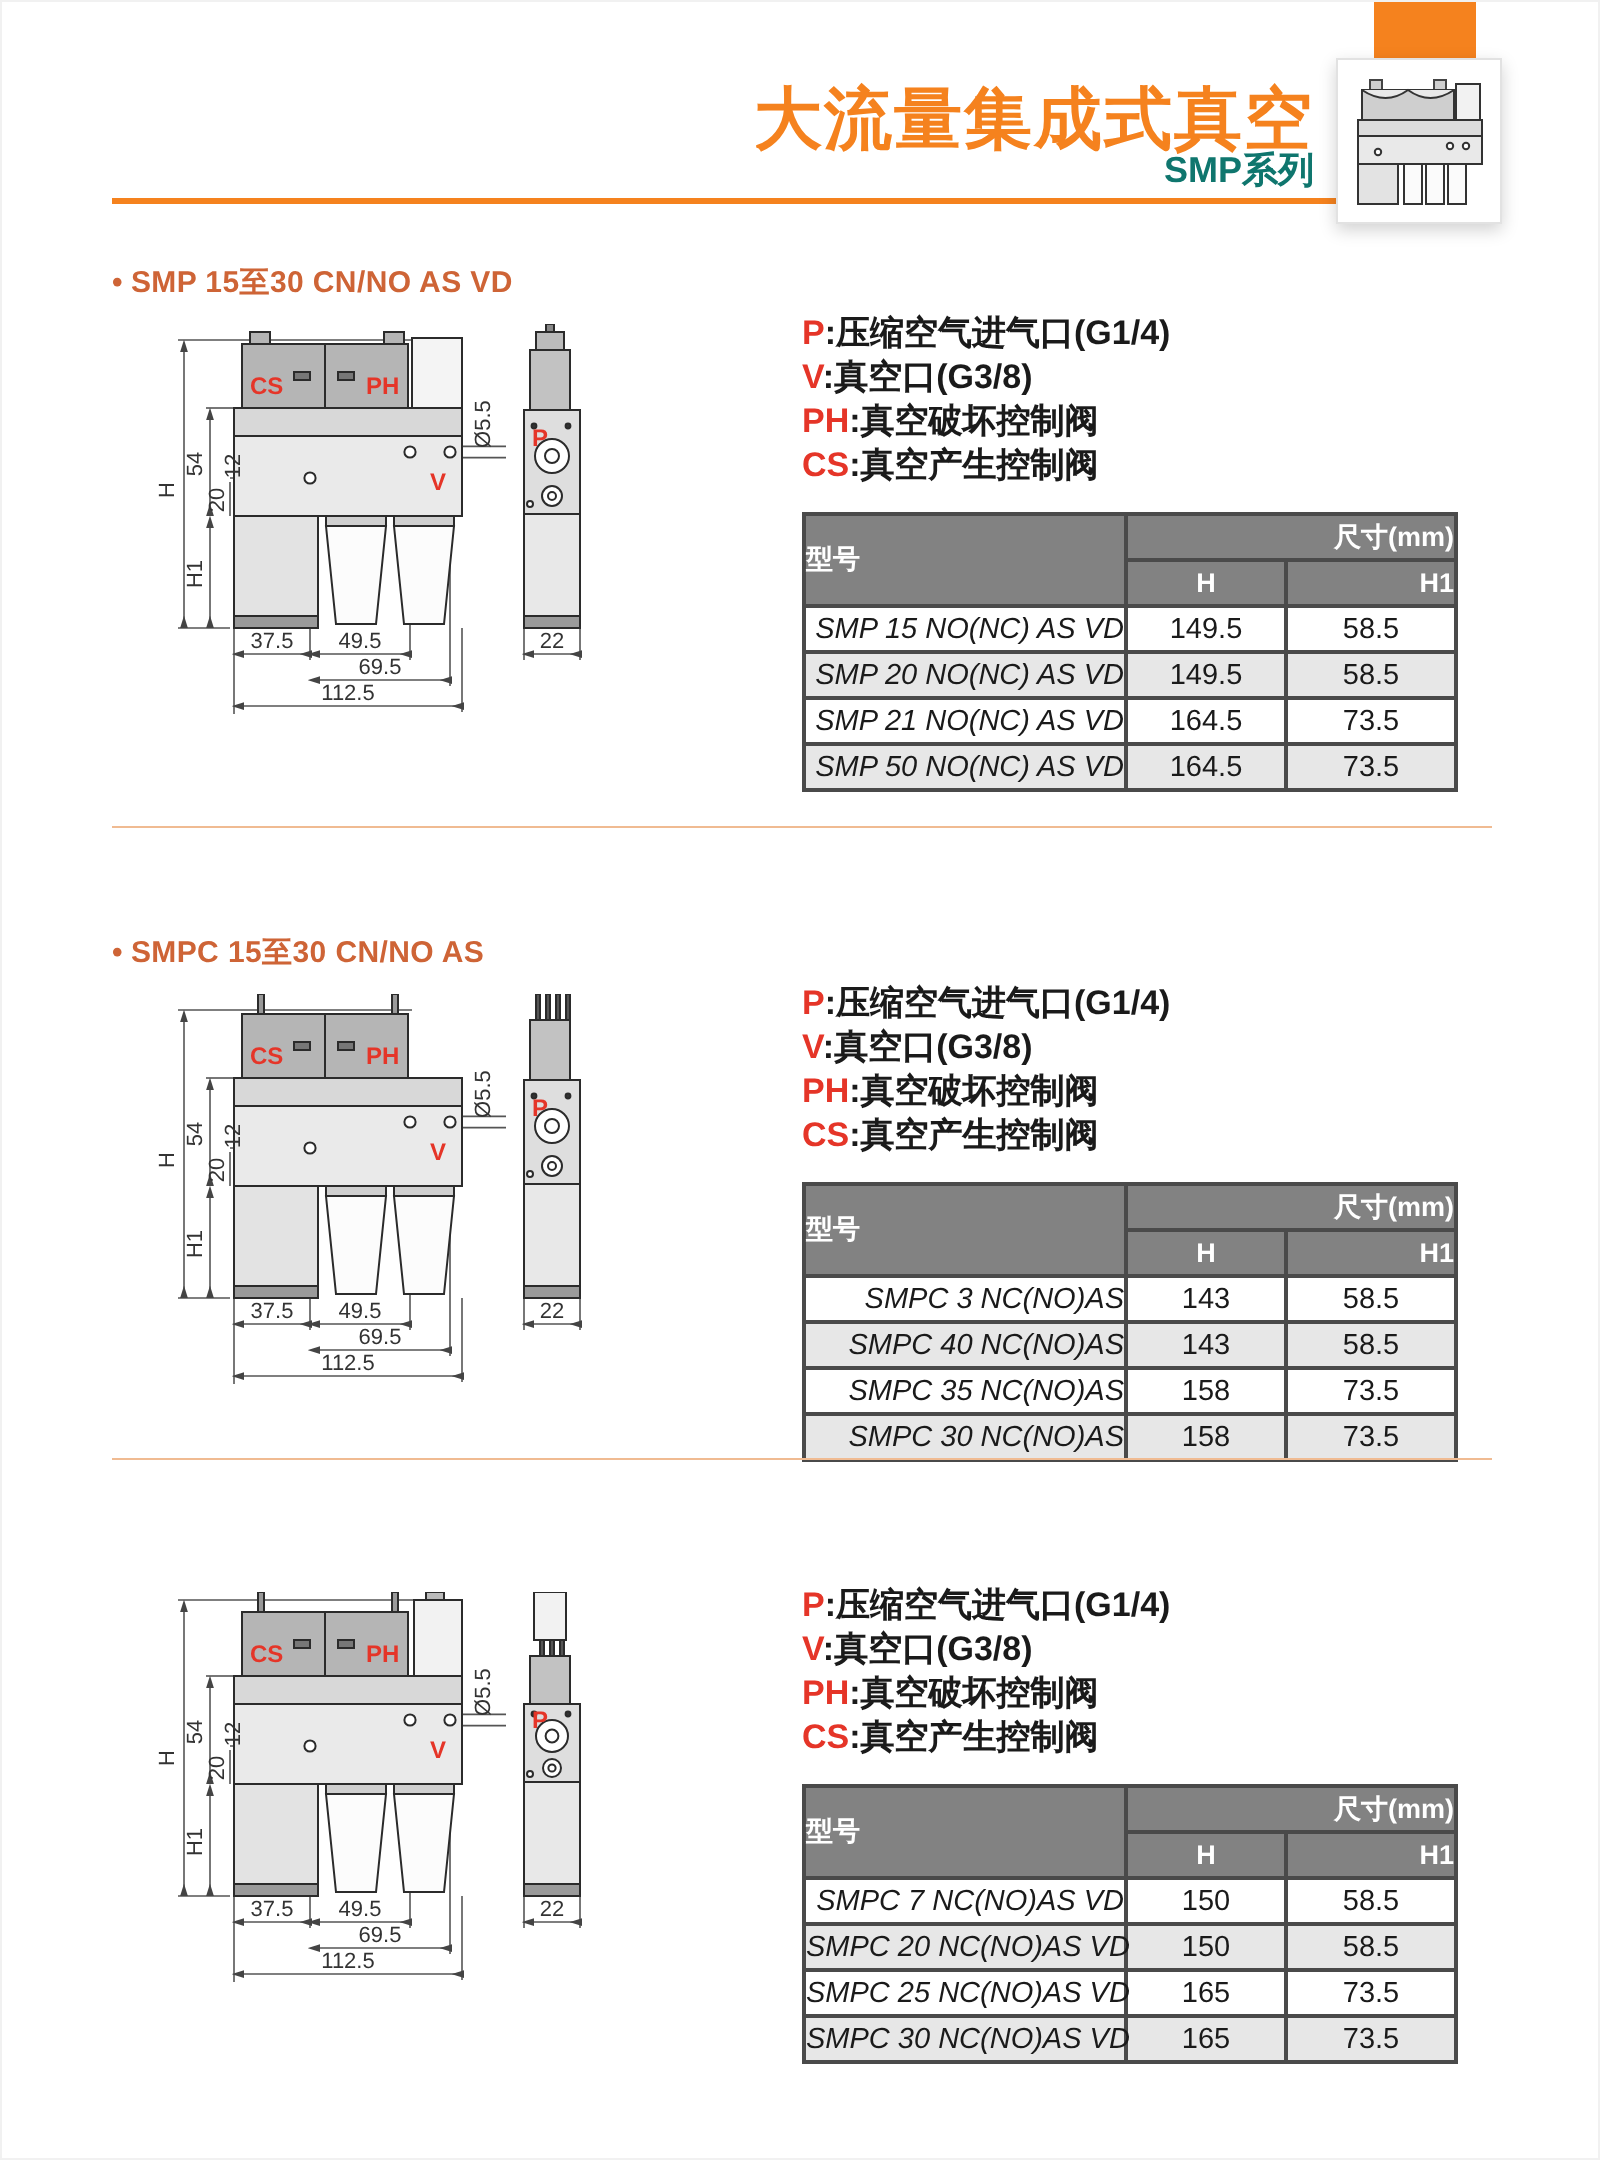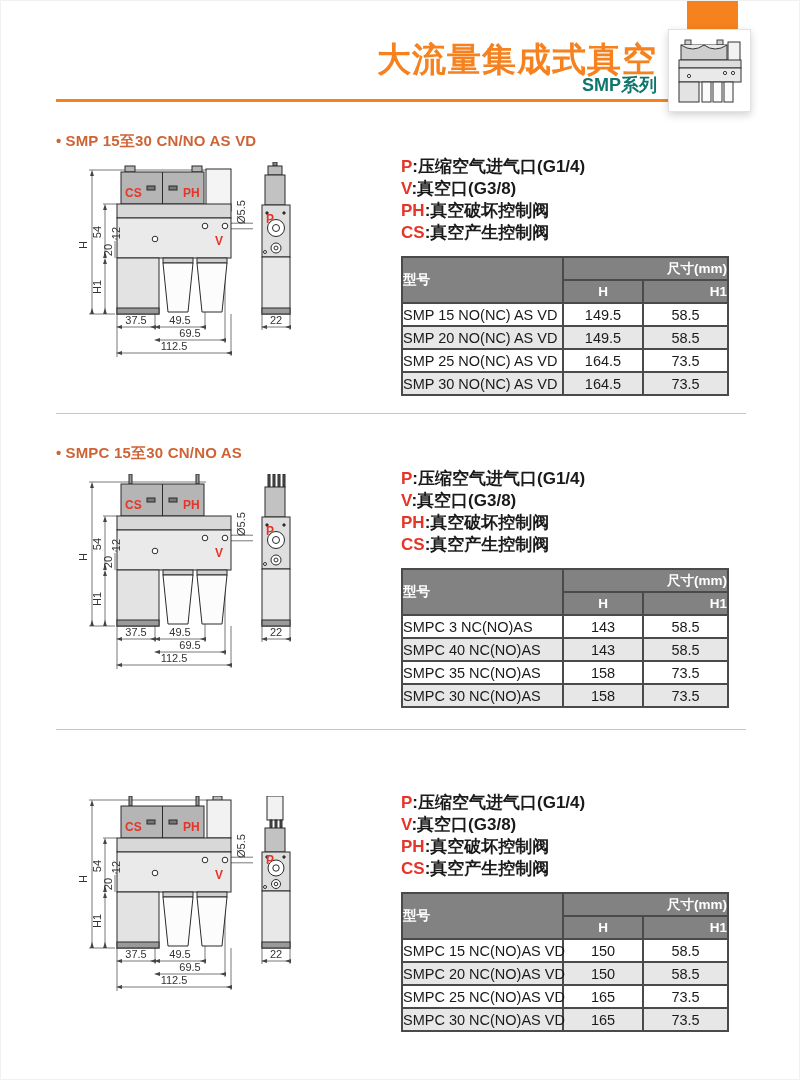--- a/index.html
+++ b/index.html
@@ -31,21 +31,21 @@
   
   table.dims{border-collapse:collapse;width:326px;table-layout:fixed;border-radius:24px;}
   table.dims col.c-model{width:161px;} table.dims col.c-h{width:80px;} table.dims col.c-h1{width:85px;}
   table.dims th,table.dims td{border:2px solid #4a4a4a;padding:0;height:21px;}
   table.dims th{background:#828282;color:#fff;font-size:13.5px;font-weight:700;}
   th.model-head{text-align:left;padding-left:20px;}
   th.dim-head{text-align:right;border-bottom:1px solid #cfcfcf;}
   th.h-head{text-align:center;border-right:1px solid #cfcfcf;border-top:1px solid #cfcfcf;}
   th.h1-head{text-align:right;padding-right:16px;border-top:1px solid #cfcfcf;}
   table.dims td{font-size:14.5px;background:#fff;}
-  td.model-cell{text-align:left;padding-left:15px;white-space:nowrap;}
+  td.model-cell{text-align:right;padding-left:15px;white-space:nowrap;font-style:italic;}
   td.val-cell{text-align:center;}
   table.dims tbody tr:nth-child(even) td{background:#e7e7e7;}
 
   
   .sep{position:absolute;left:55px;width:690px;height:1px;background:#f0bb92;}
 
   
   .dim-t{font-size:11px;fill:#333;font-family:"Liberation Sans","DejaVu Sans",sans-serif;}
   .red-t{font-size:12px;font-weight:700;fill:#E53528;font-family:"Liberation Sans","DejaVu Sans",sans-serif;}
 </style>
@@ -192,37 +192,37 @@
               <td class="model-cell">SMP 15 NO(NC) AS VD</td>
               <td class="val-cell">149.5</td>
               <td class="val-cell">58.5</td>
             </tr>
           <tr>
               <td class="model-cell">SMP 20 NO(NC) AS VD</td>
               <td class="val-cell">149.5</td>
               <td class="val-cell">58.5</td>
             </tr>
           <tr>
-              <td class="model-cell">SMP 25 NO(NC) AS VD</td>
+              <td class="model-cell">SMP 21 NO(NC) AS VD</td>
               <td class="val-cell">164.5</td>
               <td class="val-cell">73.5</td>
             </tr>
           <tr>
-              <td class="model-cell">SMP 30 NO(NC) AS VD</td>
+              <td class="model-cell">SMP 50 NO(NC) AS VD</td>
               <td class="val-cell">164.5</td>
               <td class="val-cell">73.5</td>
             </tr>
         </tbody>
       </table>
     </div>
   </div>
 
   <div class="sep" style="top:412px;"></div>
 
-  <div class="section" style="top:443px;height:270px;">
+  <div class="section" style="top:466px;height:270px;">
     <div class="sec-title">
       <span class="bullet">•</span><span>SMPC 15至30 CN/NO AS</span>
     </div>
 
     <svg class="drawing" width="335" height="205" viewBox="0 0 335 205">
       <defs>
           <marker id="ah2" markerWidth="8" markerHeight="8" refX="4" refY="4" orient="auto">
             <path d="M0,4 L8,1.5 L8,6.5 Z" fill="#444"></path>
           </marker>
         </defs>
@@ -459,21 +459,21 @@
             <th class="model-head" rowspan="2">型号</th>
             <th class="dim-head" colspan="2">尺寸(mm)</th>
           </tr>
           <tr>
             <th class="h-head">H</th>
             <th class="h1-head">H1</th>
           </tr>
         </thead>
         <tbody>
           <tr>
-              <td class="model-cell">SMPC 15 NC(NO)AS VD</td>
+              <td class="model-cell">SMPC 7 NC(NO)AS VD</td>
               <td class="val-cell">150</td>
               <td class="val-cell">58.5</td>
             </tr>
           <tr>
               <td class="model-cell">SMPC 20 NC(NO)AS VD</td>
               <td class="val-cell">150</td>
               <td class="val-cell">58.5</td>
             </tr>
           <tr>
               <td class="model-cell">SMPC 25 NC(NO)AS VD</td>

